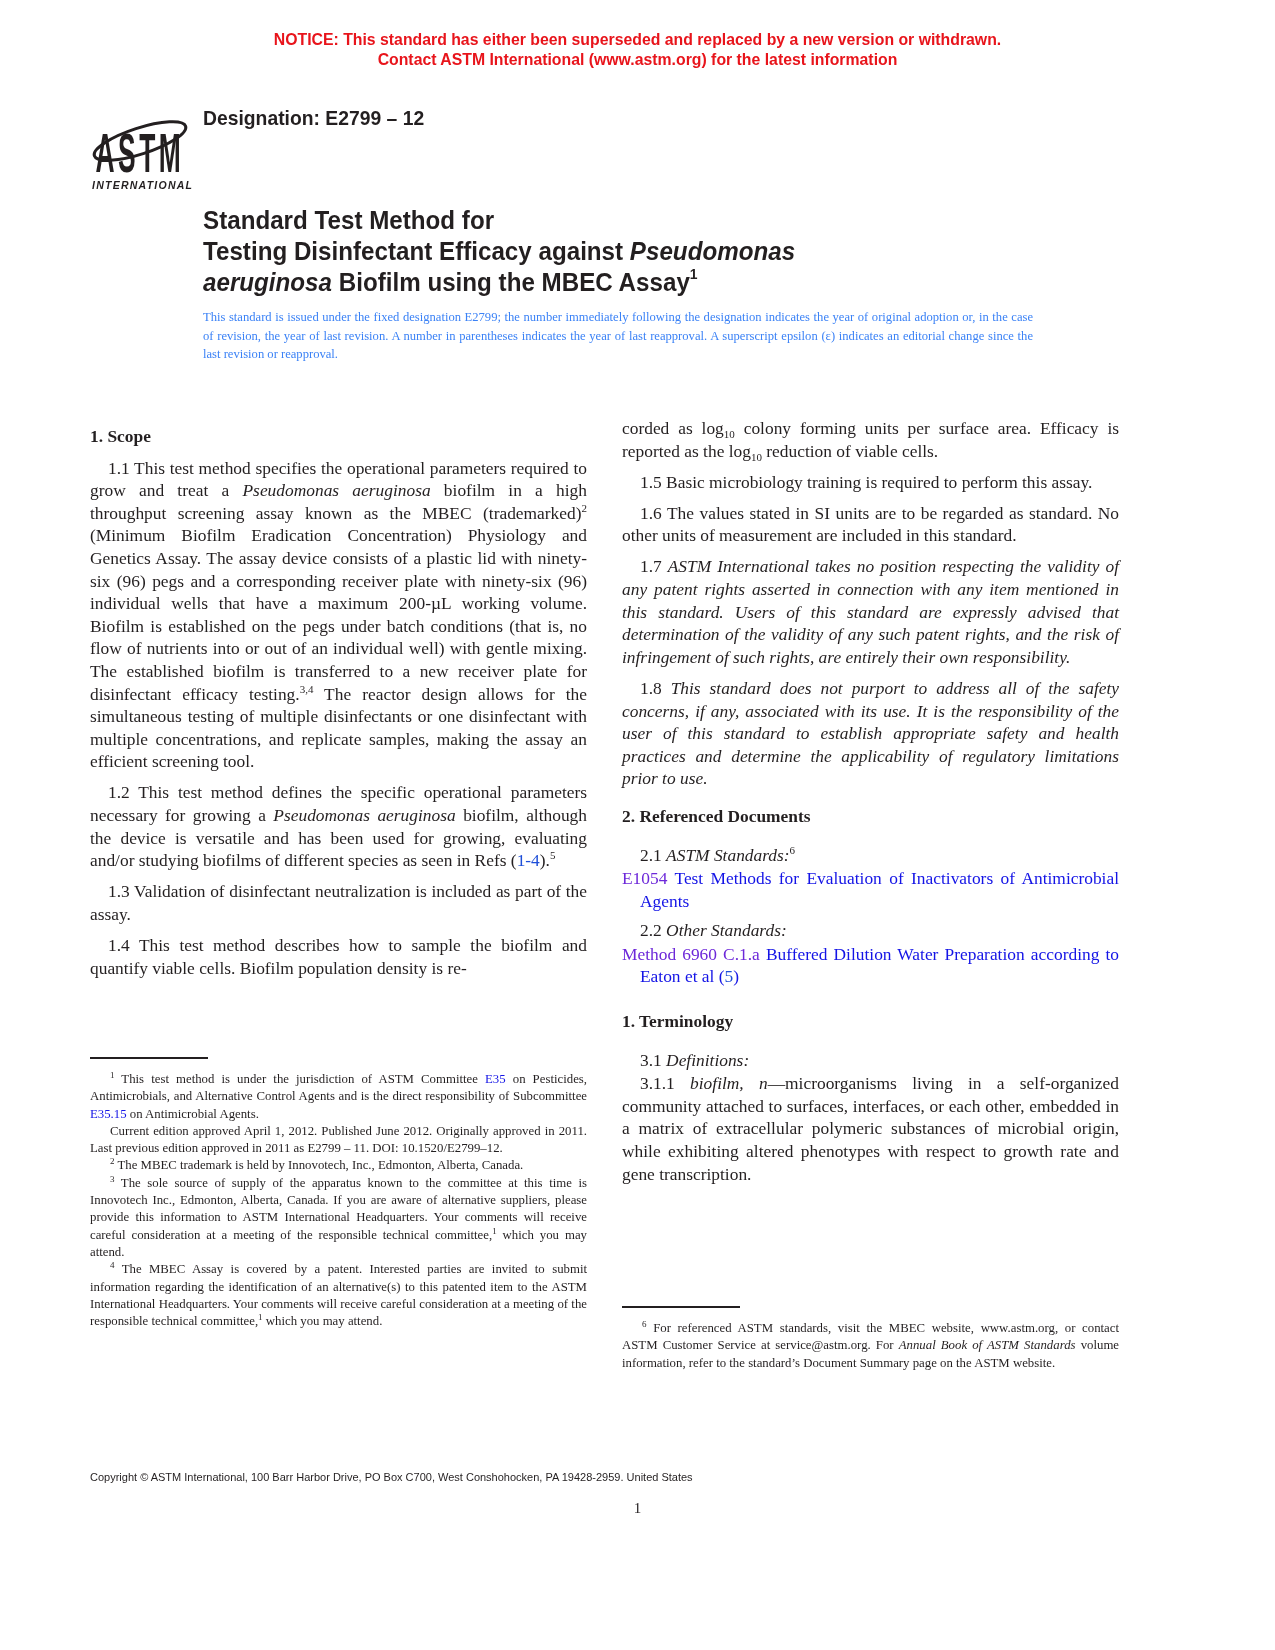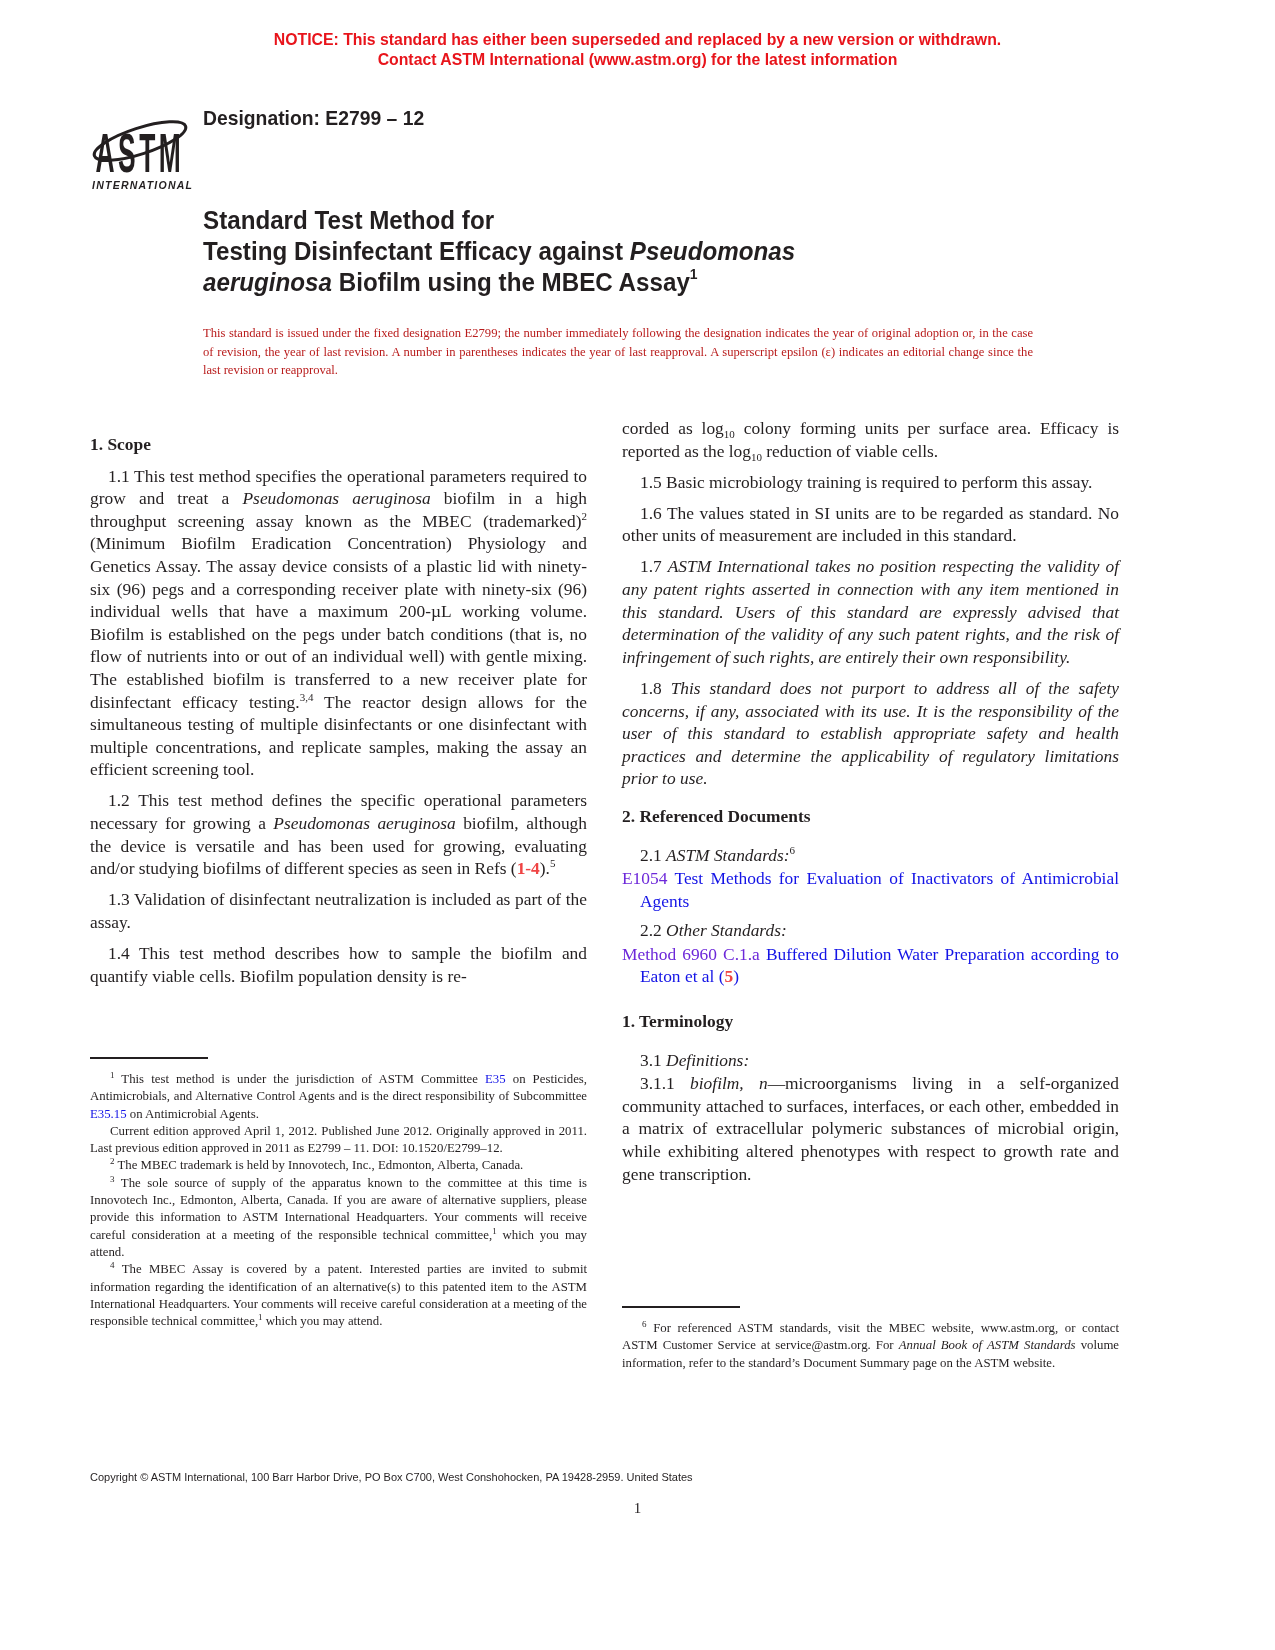--- a/index.html
+++ b/index.html
@@ -12,32 +12,32 @@
   .logo { position: absolute; left: 90px; top: 101px; width: 110px; height: 92px; }
   .logo svg { width: 100%; height: 100%; }
 
   .designation { position: absolute; left: 203px; top: 106px; font-family: "Liberation Sans", sans-serif;
     font-size: 21px; font-weight: bold; color: #231f20; transform: scaleX(0.92); transform-origin: left; }
 
   .title { position: absolute; left: 203px; top: 205px; font-family: "Liberation Sans", sans-serif;
     font-weight: bold; color: #231f20; font-size: 26px; line-height: 31px; transform: scaleX(0.93); transform-origin: left; }
   .title sup { font-size: 15px; vertical-align: top; line-height: 14px; }
 
-  .issued { position: absolute; left: 203px; top: 324px; width: 830px; font-size: 12.6px; line-height: 18.5px; color: #b91c1c; text-align: justify; }
+  .issued { position: absolute; left: 203px; top: 308px; width: 830px; font-size: 12.6px; line-height: 18.5px; color: #3b82f6; text-align: justify; }
 
   .col { position: absolute; width: 497px; font-size: 17.4px; line-height: 22.6px; color: #231f20; }
   .col-left { left: 90px; top: 417px; }
   .col-right { left: 622px; top: 417px; }
   .col p { text-align: justify; margin-bottom: 8.5px; }
   .col p.indent { text-indent: 18px; }
-  .col h2 { font-size: 17.4px; font-weight: bold; margin-bottom: 9px; margin-top: 16px; }
+  .col h2 { font-size: 17.4px; font-weight: bold; margin-bottom: 9px; margin-top: 8px; }
   .col h2.gap { margin-top: 15px; }
   .col sup { font-size: 11px; line-height: 0; }
   .col sub { font-size: 11px; line-height: 0; }
-  .red-bold { color: #ef4444; font-weight: bold; }
+  .red-bold { color: #1d4ed8; font-weight: normal; }
   .red { color: #6d28d9; }
   .blue { color: #1414e6; }
   .ref-line { padding-left: 18px; text-indent: -18px; margin-bottom: 2px; text-align: justify; }
   .sub-line { text-indent: 18px; margin-bottom: 1px; margin-top: 16px; }
 
   .fn-rule { position: absolute; height: 2px; background: #231f20; width: 118px; }
   .fn { position: absolute; width: 497px; font-size: 12.8px; line-height: 17.3px; color: #231f20; }
   .fn p { text-align: justify; text-indent: 20px; }
   .fn sup { font-size: 9px; line-height: 0; }
 

